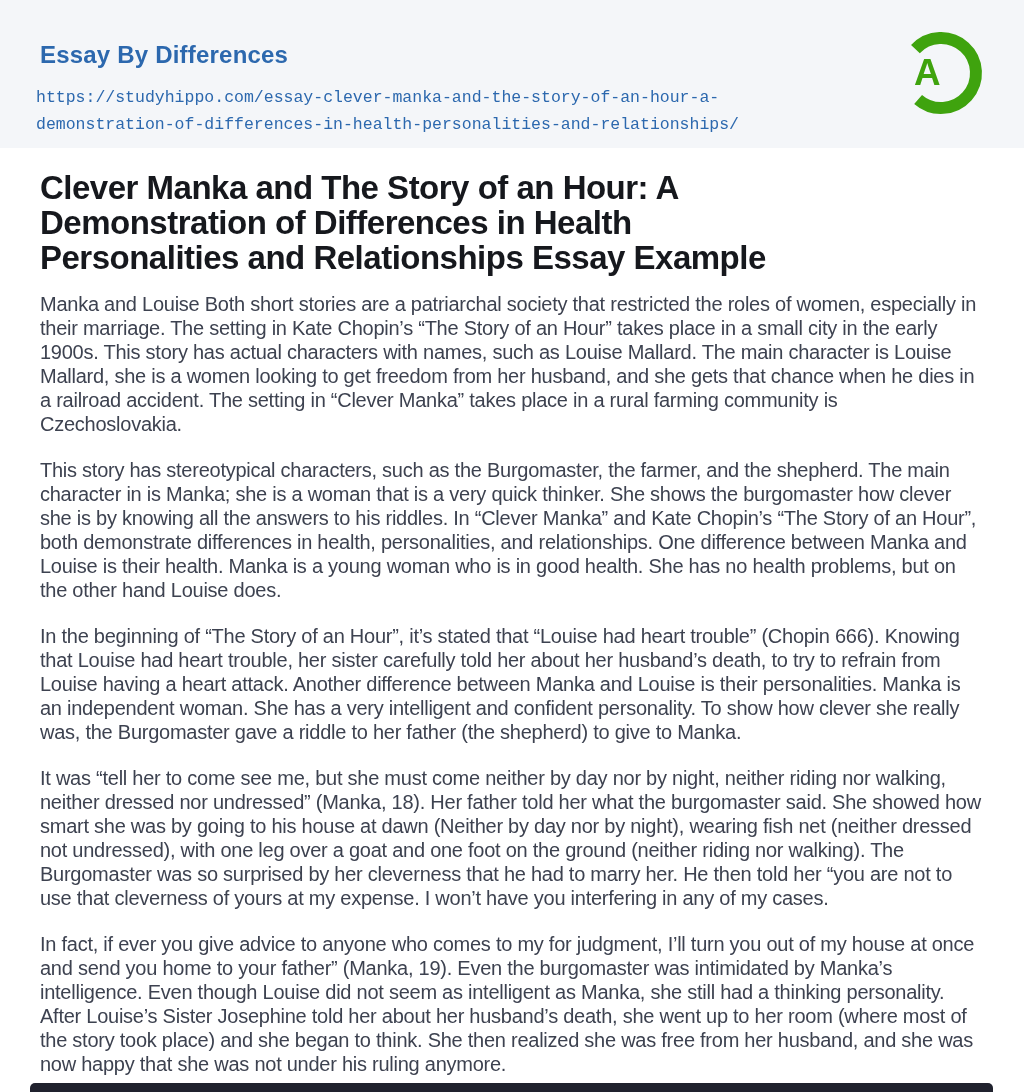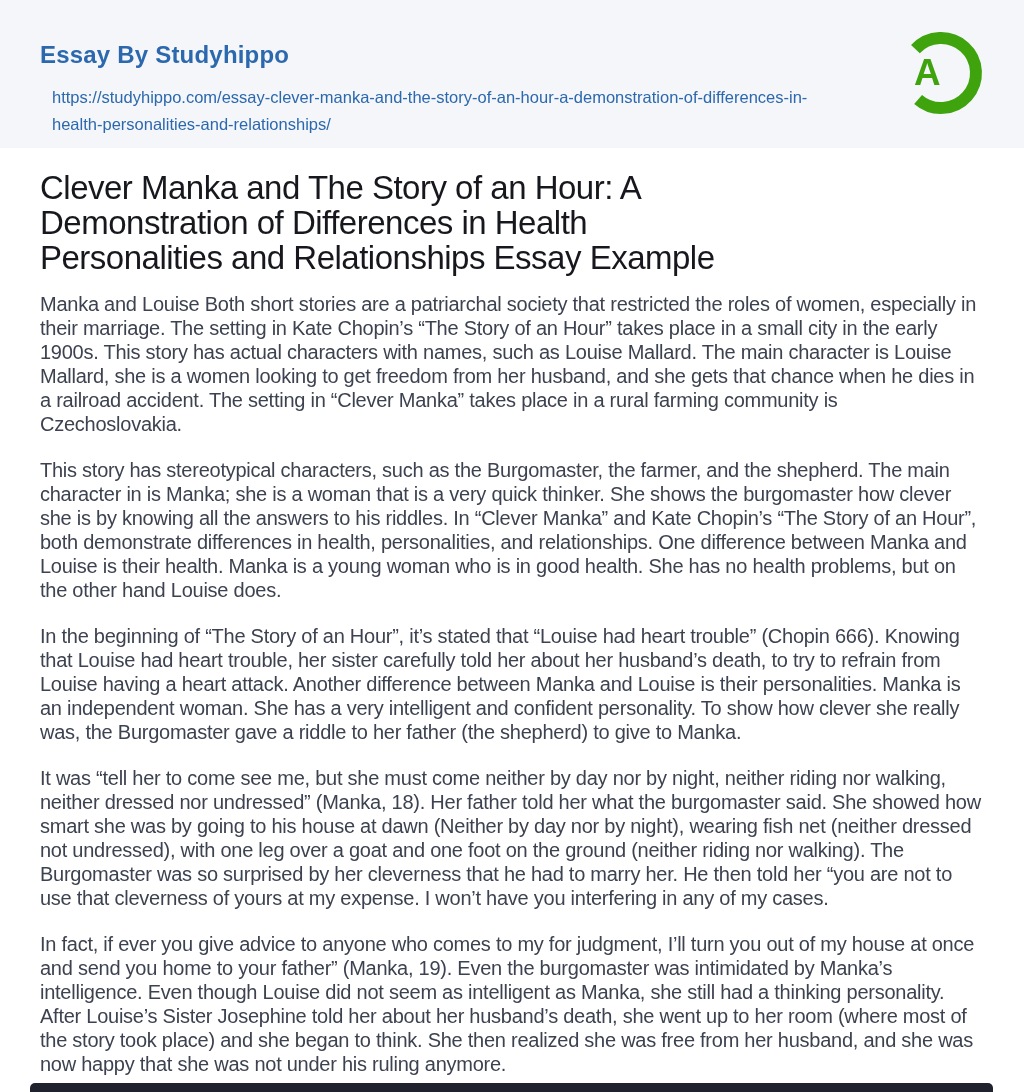--- a/index.html
+++ b/index.html
@@ -36,47 +36,48 @@
     position:absolute;
     left:40px;
     top:41px;
     font-size:24px;
     font-weight:700;
     letter-spacing:.2px;
     color:var(--accent);
   }
   .url-link{
     position:absolute;
-    left:52px;
+    left:36px;
     top:84px;
     display:block;
     width:770px;
     font-size:16.5px;
     line-height:27px;
     color:var(--accent);
     text-decoration:none;
     overflow-wrap:break-word;
     word-break:break-word;
+    font-family:Liberation Mono, monospace;
   }
   .logo{
     position:absolute;
     top:27px;
     right:37px;
     width:92px;
     height:92px;
   }
   .logo svg{width:100%;height:100%;display:block;color:var(--logo-green);}
   
   .content{
     padding:22px 40px 0 40px;
   }
   .essay-title{
     font-size:33px;
     line-height:35px;
-    font-weight:400;
+    font-weight:700;
     letter-spacing:-.5px;
     color:var(--title-color);
     white-space:pre-line;
     margin-bottom:17px;
   }
   .essay-body p{
     font-size:20px;
     line-height:24px;
     letter-spacing:-.25px;
     color:var(--body-color);
@@ -92,21 +93,21 @@
     background:var(--bar-color);
     border-radius:5px 5px 0 0;
   }
 </style>
 </head>
 <body>
 
 <div class="page">
 
   <header class="header">
-    <div class="brand">Essay By Studyhippo</div>
+    <div class="brand">Essay By Differences</div>
 
     <a class="url-link" href="#">https://studyhippo.com/essay-clever-manka-and-the-story-of-an-hour-a-demonstration-of-differences-in-health-personalities-and-relationships/</a>
 
     <div class="logo">
       <svg viewBox="0 0 100 100" aria-hidden="true">
         <path d="M 22.2 24.1 A 38 38 0 1 1 25.1 78.7" fill="none" stroke="currentColor" stroke-width="13"></path>
         <text x="35" y="63" font-family="Liberation Sans, DejaVu Sans, sans-serif" font-size="40" font-weight="bold" text-anchor="middle" fill="currentColor">A</text>
       </svg>
     </div>
   </header>

